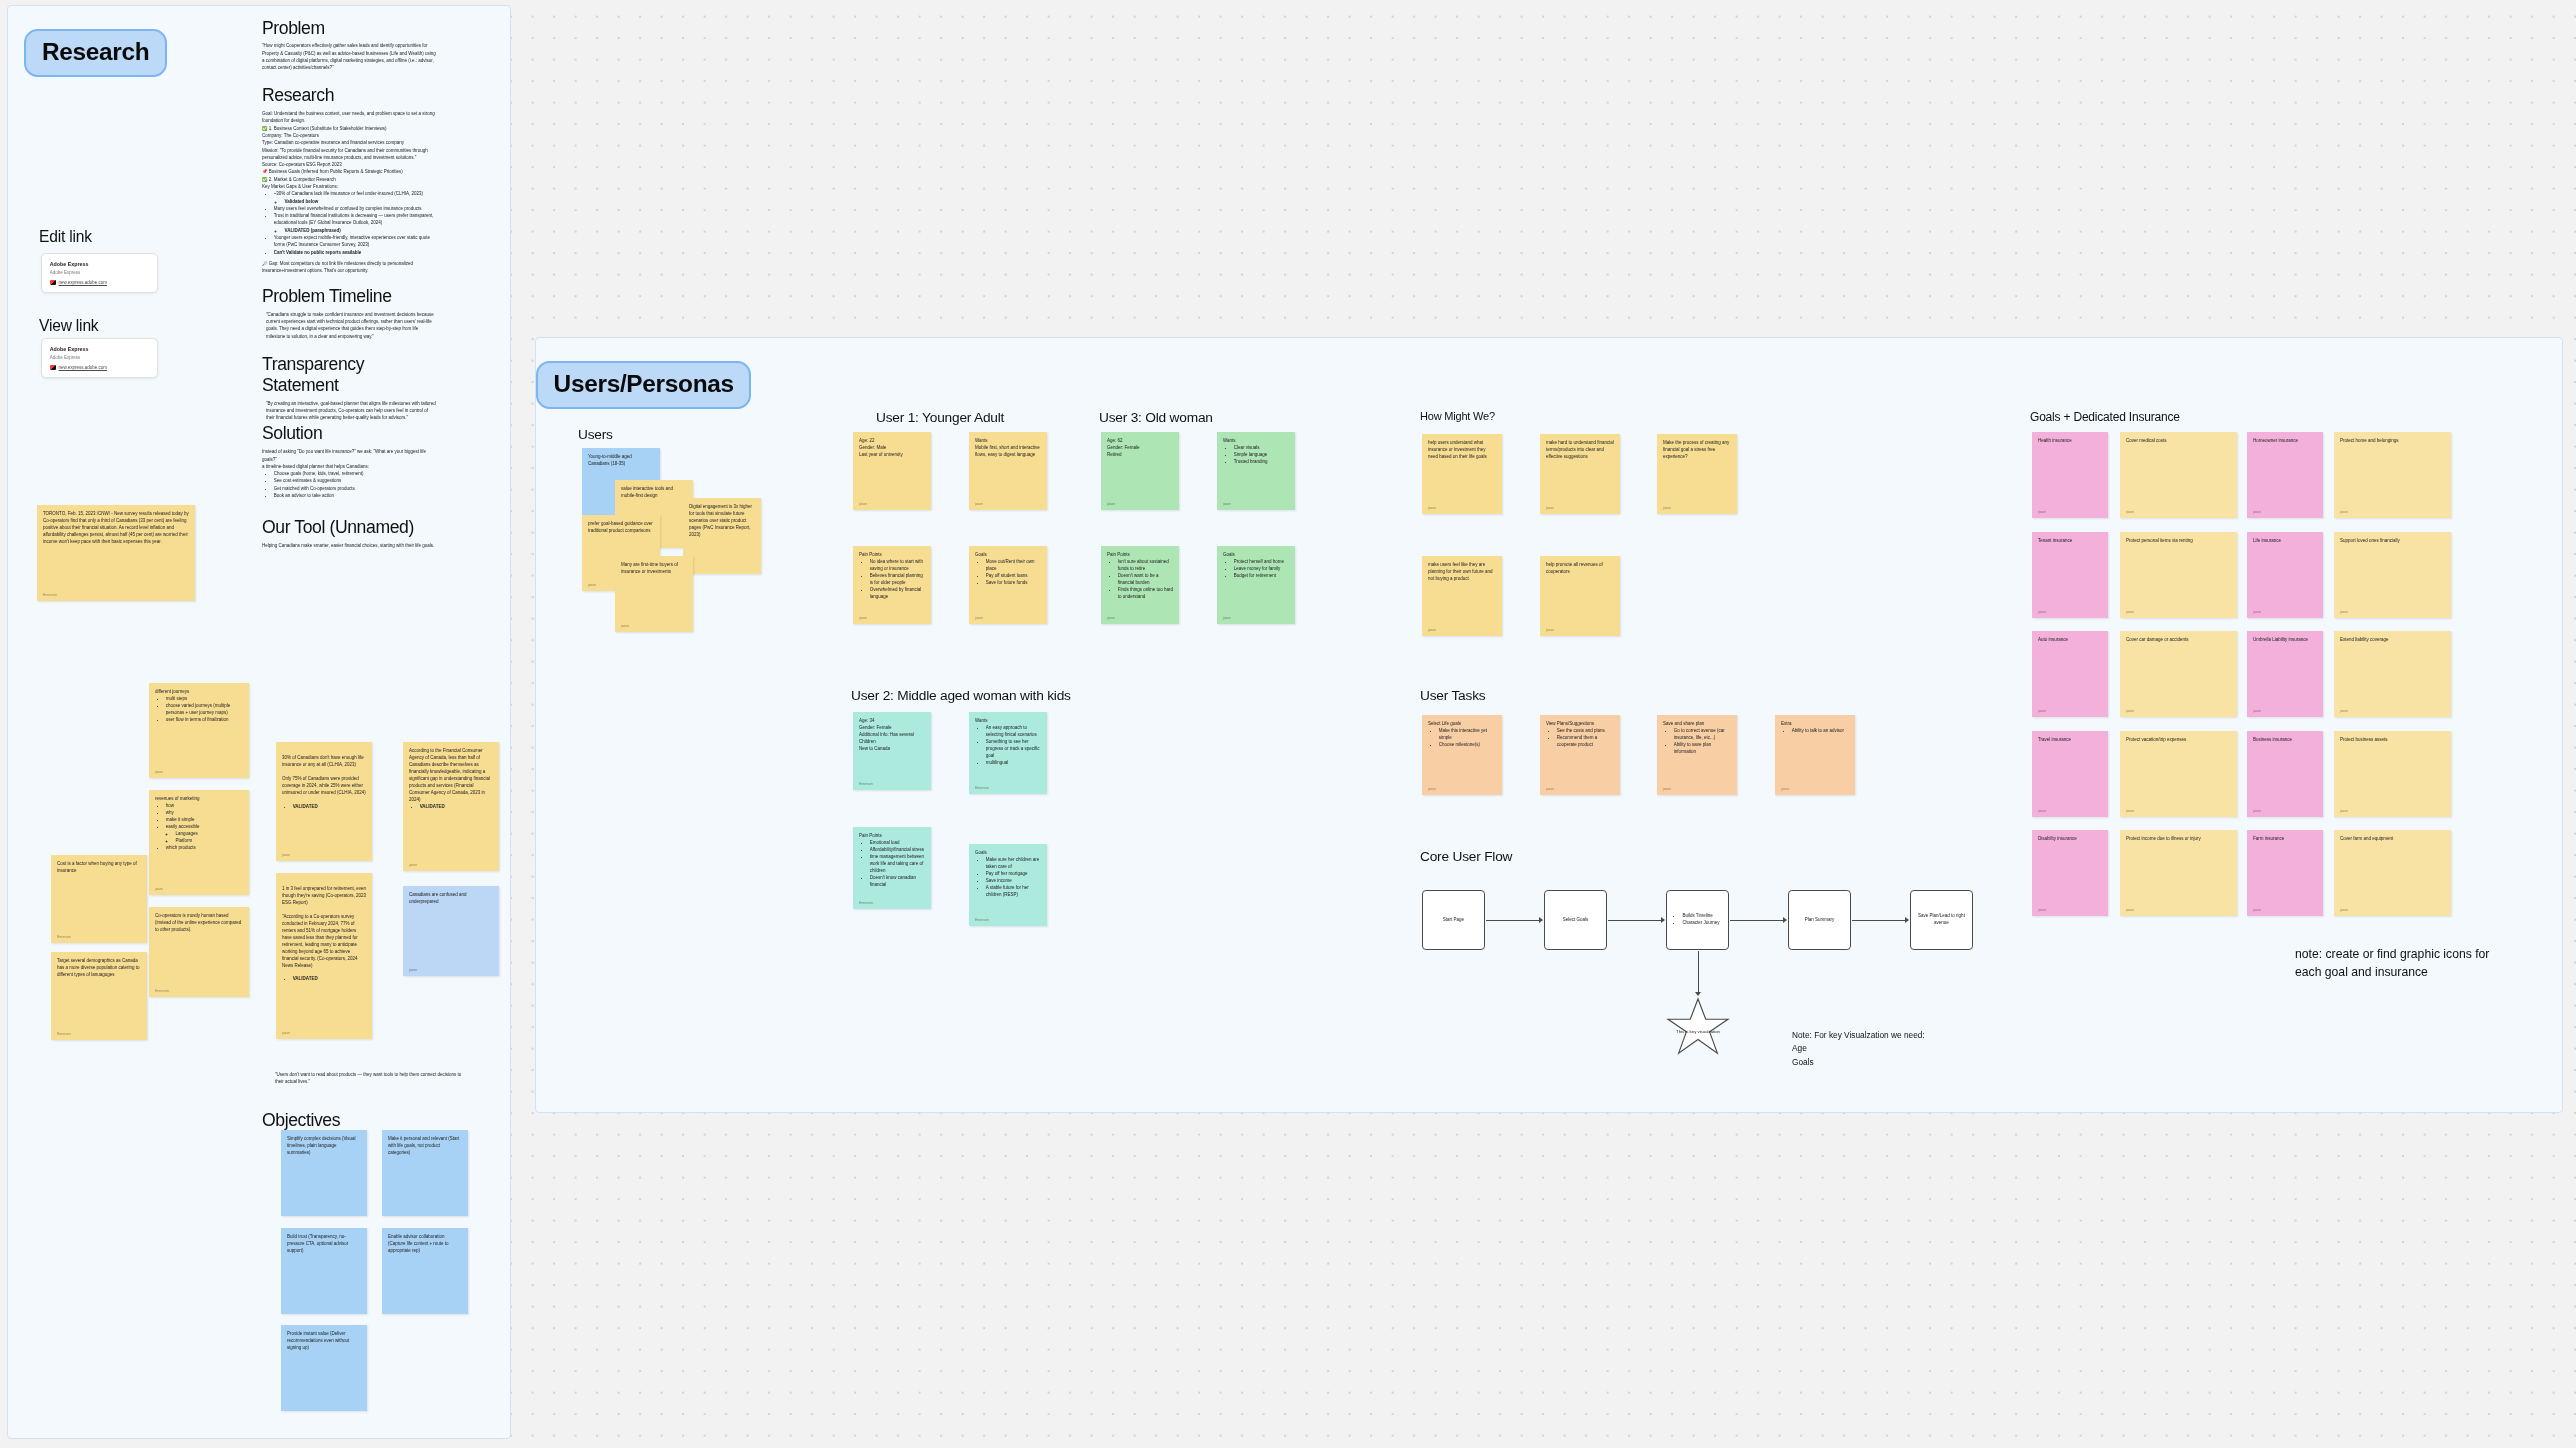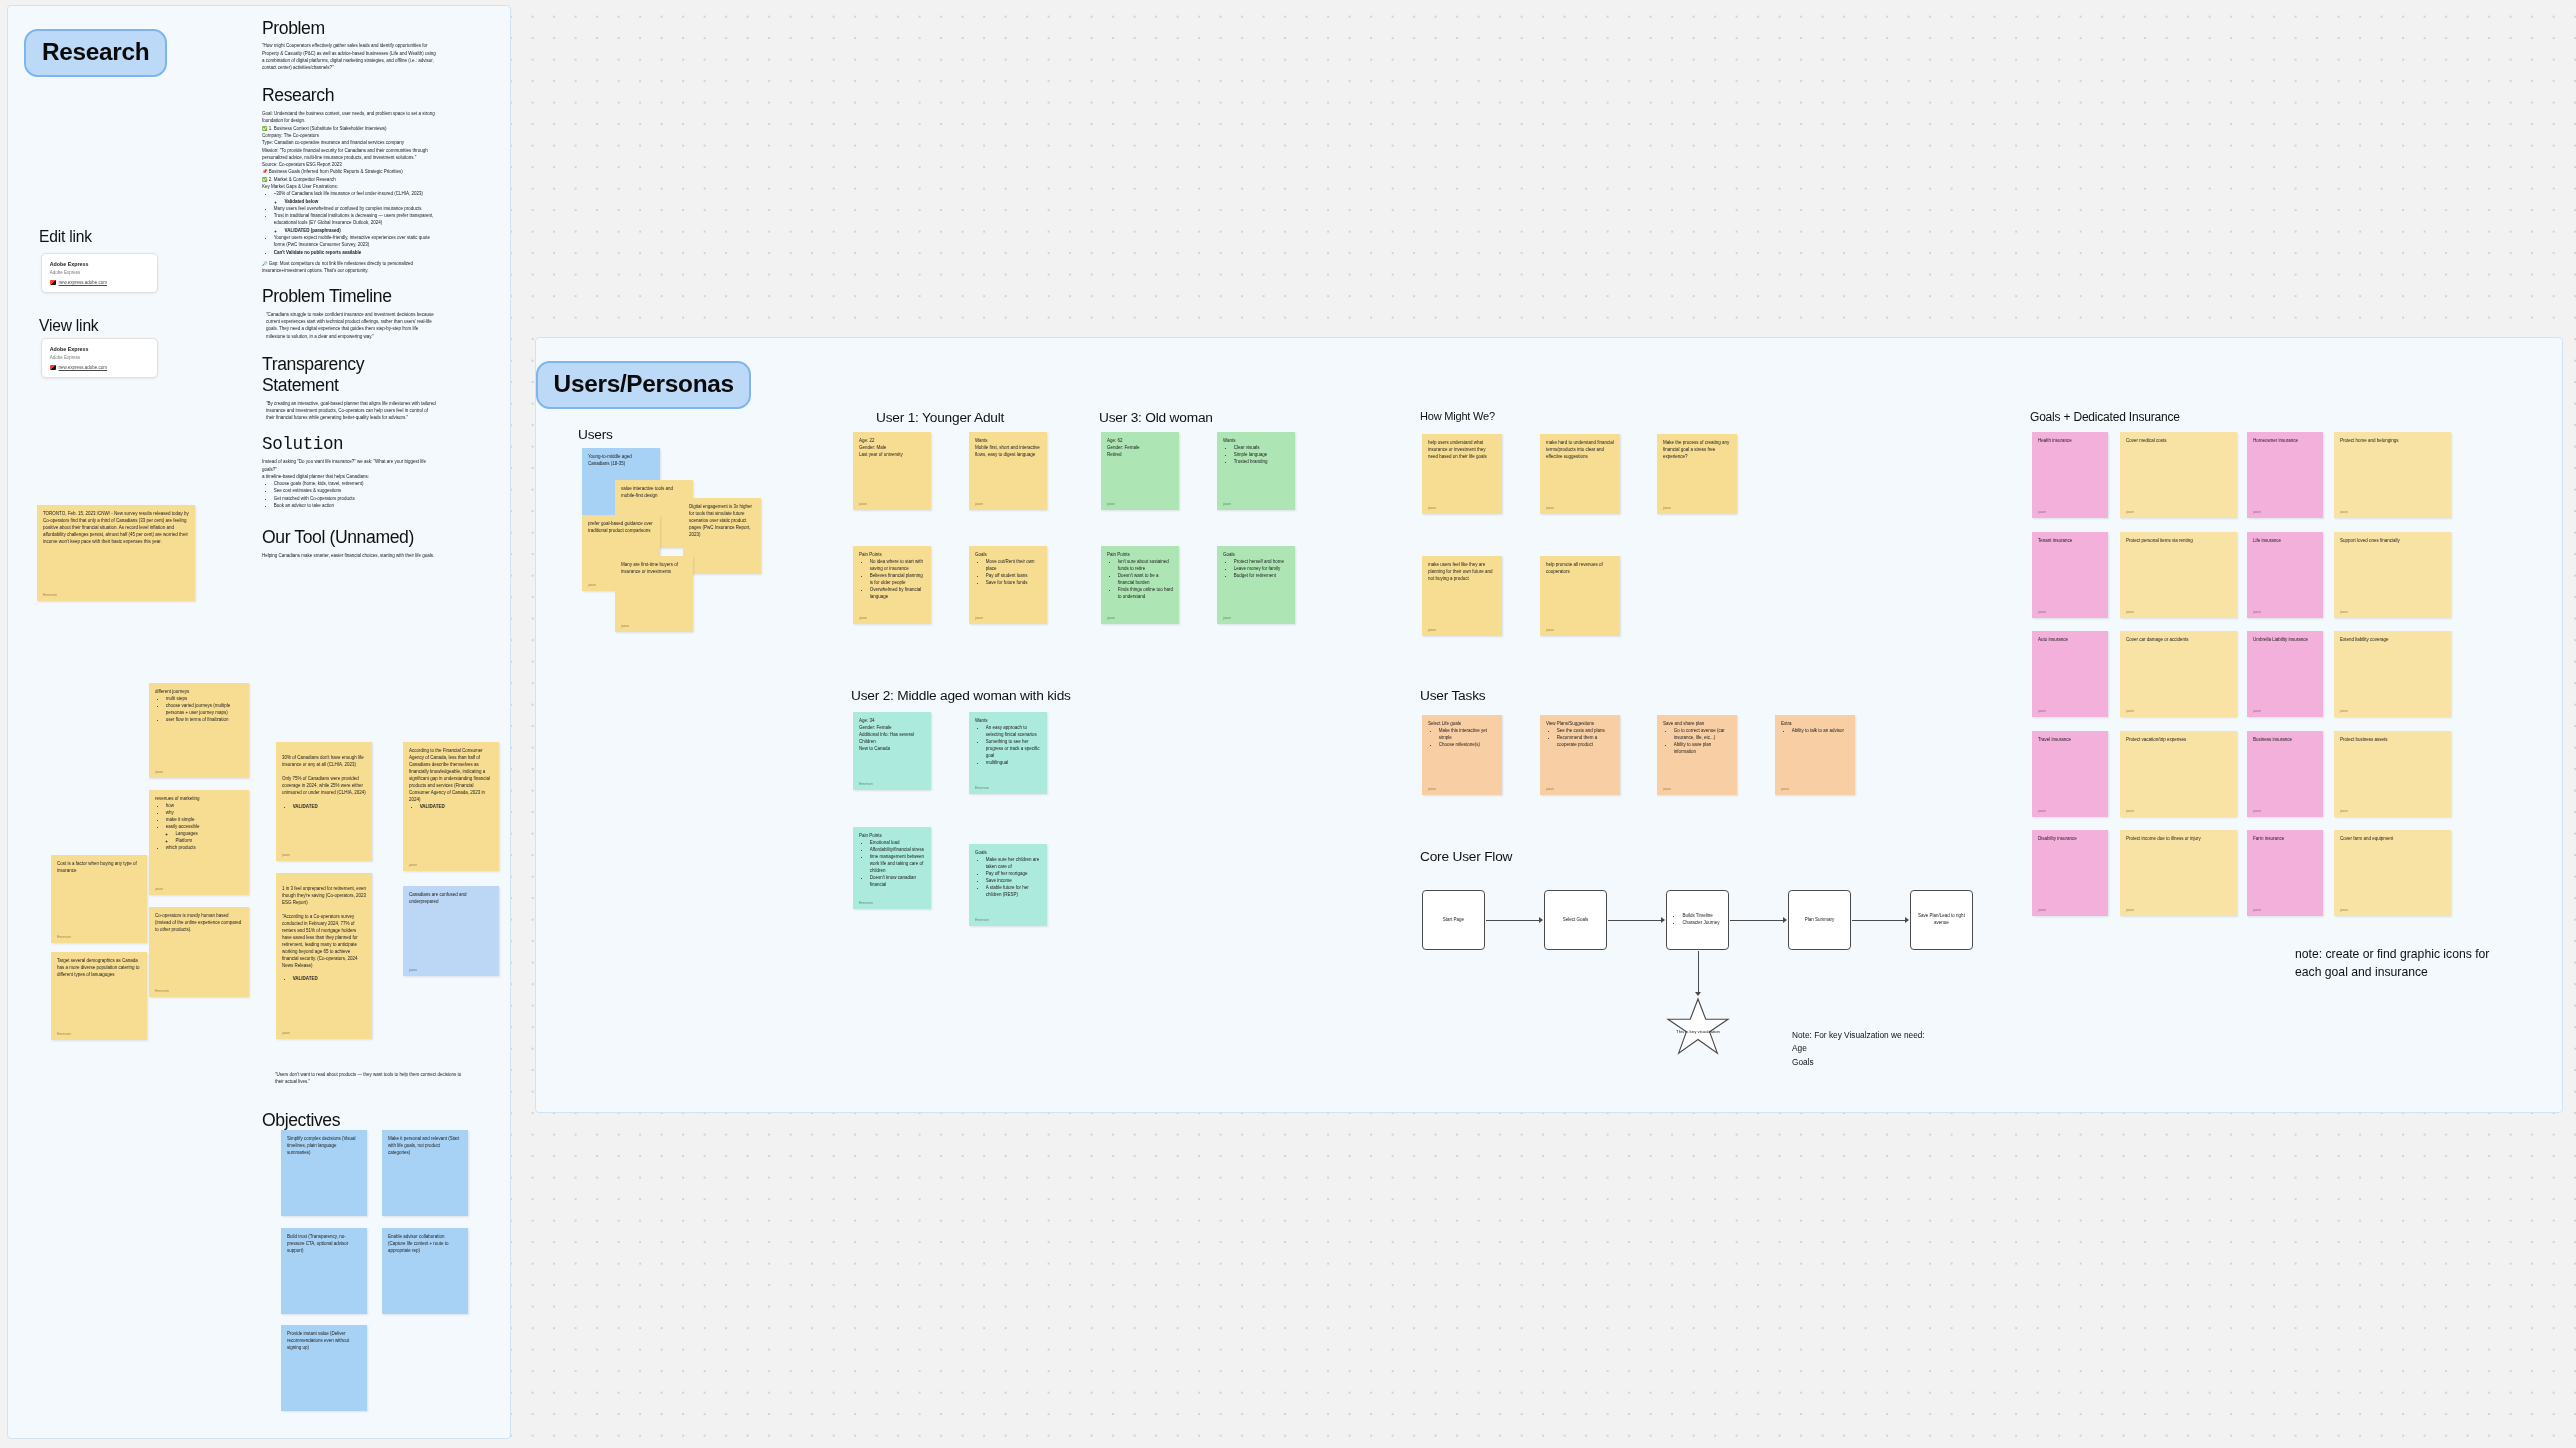--- a/index.html
+++ b/index.html
@@ -266,21 +266,21 @@
       </ul>
       <div style="margin-top:3.9px;">🔎 Gap: Most competitors do not link life milestones directly to personalized insurance+investment options. That's our opportunity.</div>
     </div>
 
     <div class="h1" style="margin-top:11.7px;">Problem Timeline</div>
     <div class="bodytxt" style="margin-top:3.9px;padding-left:3.9px;">"Canadians struggle to make confident insurance and investment decisions because current experiences start with technical product offerings, rather than users' real-life goals. They need a digital experience that guides them step-by-step from life milestone to solution, in a clear and empowering way."</div>
 
     <div class="h1" style="margin-top:13.7px;">Transparency Statement</div>
     <div class="bodytxt" style="margin-top:3.9px;padding-left:3.9px;">"By creating an interactive, goal-based planner that aligns life milestones with tailored insurance and investment products, Co-operators can help users feel in control of their financial futures  while generating better-quality leads for advisors."</div>
 
-    <div class="h1" style="margin-top:13px;font-family:Liberation Mono, monospace;">Solution</div>
+    <div class="h1" style="margin-top:2px;">Solution</div>
     <div class="bodytxt" style="margin-top:3.9px;">
       <div>Instead of asking "Do you want life insurance?" we ask: "What are your biggest life goals?"</div>
       <div> a timeline-based digital planner that helps Canadians:</div>
       <ul>
         <li>Choose goals (home, kids, travel, retirement)</li>
         <li>See cost estimates &amp; suggestions</li>
         <li>Get matched with Co-operators products</li>
         <li>Book an advisor to take action</li>
       </ul>
     </div>

